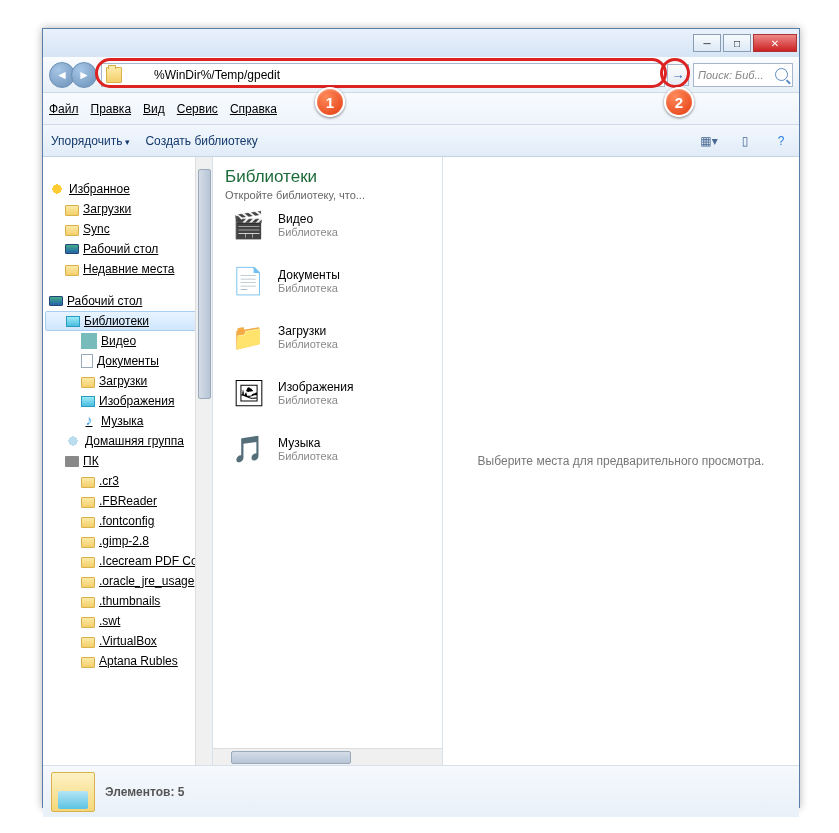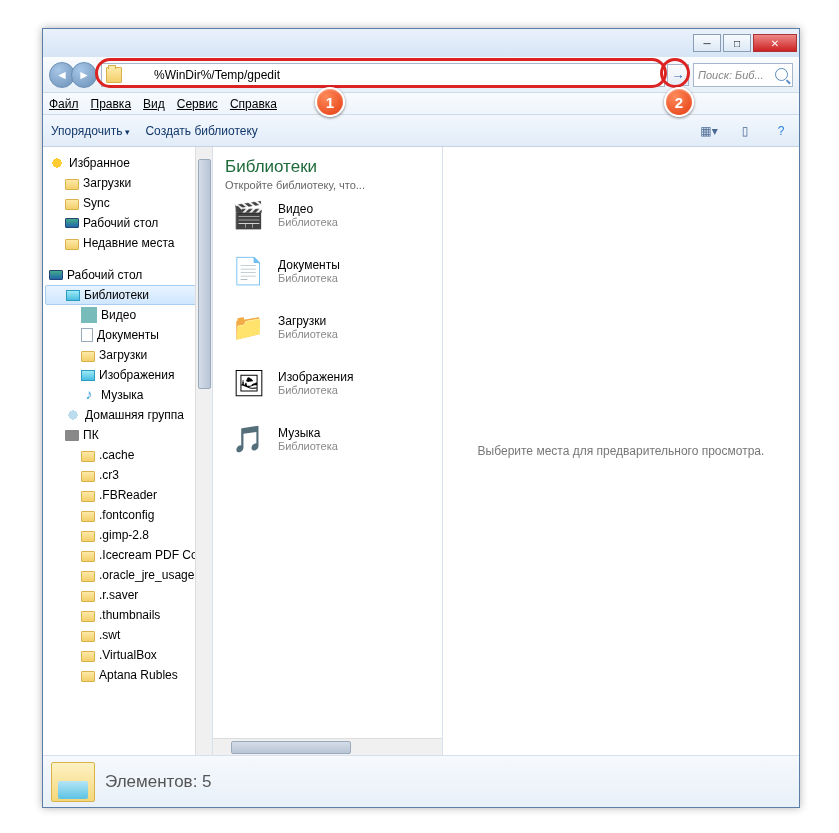--- a/index.html
+++ b/index.html
@@ -13,31 +13,31 @@
 .navcircle { width: 26px; height: 26px; border-radius: 50%; background: radial-gradient(circle at 35% 30%,#a7c7e7,#6a8fb6); border:1px solid #6a8fb6; display:flex; align-items:center; justify-content:center; color:#fff; font-size:12px; cursor:pointer; }
 .addrwrap { flex:1; position:relative; display:flex; align-items:center; }
 .addrbox { flex:1; height: 24px; border:1px solid #a7b7cb; background:#fff; display:flex; align-items:center; padding:0 4px;gap:28px; }
 .folder-ico { width:16px; height:16px; display:inline-block; background:linear-gradient(to bottom,#fde9a7,#f3cf6a); border:1px solid #d9b24c; border-radius:1px; margin-right:4px; position:relative; }
 .folder-ico::before { content:""; position:absolute; top:-3px; left:1px; width:6px; height:3px; background:#fde9a7; border:1px solid #d9b24c; border-bottom:none; }
 .addrtext { font-size:12px; color:#000; flex:1; }
 .go-btn { width:22px; height:22px; border:1px solid #a7b7cb; background:linear-gradient(to bottom,#fdfdfd,#e5ecf5); display:flex; align-items:center; justify-content:center; margin-left:2px; cursor:pointer; color:#2a5db0; font-size:13px; font-weight:bold; }
 .searchbox { width: 100px; height:24px; border:1px solid #a7b7cb; background:#fff; display:flex; align-items:center; padding:0 4px; font-size:11px; color:#888; font-style:italic; }
 .search-ico { width:13px; height:13px; border:1.5px solid #5a8bc4; border-radius:50%; position:relative; margin-left:auto; }
 .search-ico::after { content:""; position:absolute; width:5px; height:1.5px; background:#5a8bc4; bottom:-2px; right:-4px; transform:rotate(45deg); }
-.menubar { height: 22px; display:flex; align-items:center; padding:0 6px; gap:12px; font-size:12px; background:linear-gradient(to bottom,#f8fbfe,#eef4fb); border-bottom:1px solid #d0dae6; }
+.menubar { height: 32px; display:flex; align-items:center; padding:0 6px; gap:12px; font-size:12px; background:linear-gradient(to bottom,#f8fbfe,#eef4fb); border-bottom:1px solid #d0dae6; }
 .menuitem { cursor:pointer; }
 .menuitem u { text-decoration: underline; }
 .toolbar { height:32px; display:flex; align-items:center; padding:0 8px; gap:16px; font-size:12px; background:linear-gradient(to bottom,#f2f7fd,#e1ecf8); border-bottom:1px solid #c5d3e4; }
 .tbtn { color:#13386b; cursor:pointer; }
 .tbtn.drop::after { content:" ▾"; font-size:9px; }
 .tspacer { flex:1; }
 .ticon { width:20px; height:20px; display:flex; align-items:center; justify-content:center; cursor:pointer; color:#4a6a94; }
 .body { display:flex; height: calc(100% - 28px - 36px - 22px - 32px - 52px); }
 .sidebar { width:170px; border-right:1px solid #d8e0eb; overflow:hidden; position:relative; background:#fff; font-size:12px; }
-.tree { padding: 6px 2px; }
+.tree { padding: 22px 2px; text-decoration: underline; }
 .tree-item { display:flex; align-items:center; height:20px; padding-left:4px; cursor:pointer; white-space:nowrap; overflow:hidden; }
 .tree-item.selected { background:linear-gradient(to bottom,#e8f4ff,#cfe6fd); border:1px solid #a7cdf2; border-radius:2px; }
 .tree-spacer { height:12px; }
 .indent1 { padding-left: 20px; }
 .indent2 { padding-left: 36px; }
 .treeico { width:16px; height:16px; margin-right:4px; flex-shrink:0; display:inline-block; }
 .ico-star { background: radial-gradient(circle,#fc3 40%,transparent 42%); }
 .ico-folder { background:linear-gradient(to bottom,#fde9a7,#f3cf6a); border:1px solid #d9b24c; border-radius:1px; width:14px; height:11px; margin-top:2px; }
 .ico-desktop { background:linear-gradient(to bottom,#4a8,#26a); border:1px solid #247; width:14px; height:10px; border-radius:1px; }
 .ico-lib { background:linear-gradient(to bottom,#9ceaf5,#4abde0); border:1px solid #2a9cc4; width:14px; height:11px; }
@@ -55,21 +55,21 @@
 .librow { display:flex; align-items:center; gap:8px; margin-bottom:8px; cursor:pointer; padding:3px; }
 .libico { width:42px; height:42px; display:flex; align-items:center; justify-content:center; font-size:26px; }
 .libtext .t1 { font-size:12px; color:#000; }
 .libtext .t2 { font-size:11px; color:#888; }
 .hscroll { position:absolute; bottom:0; left:0; right:0; height:17px; background:#f0f0f0; border-top:1px solid #ddd; }
 .hthumb { position:absolute; top:2px; height:13px; background:linear-gradient(to bottom,#d4dce7,#b8c5d6); border:1px solid #9ab; border-radius:2px; }
 .preview { flex:1; display:flex; align-items:center; justify-content:center; font-size:12px; color:#777; padding: 0 10px; text-align:center; }
 .statusbar { height:52px; border-top:1px solid #d8e0eb; display:flex; align-items:center; padding:0 8px; gap:10px; background:linear-gradient(to bottom,#f6f9fd,#e8f0f8); }
 .statusico { width:44px; height:40px; background:linear-gradient(to bottom,#fef2c4,#f5d77a); border:1px solid #d9b24c; border-radius:2px; position:relative; }
 .statusico::after { content:""; position:absolute; bottom:2px; left:6px; width:30px; height:18px; background:linear-gradient(to bottom,#b4e5f5,#5cc3e4); border-radius:2px; }
-.statust { font-size:17px; color:#555; }
+.statust { font-size:12px; color:#555;font-weight:bold; }
 .redring { position:absolute; border:3px solid #d22; border-radius:16px; pointer-events:none; z-index:5; }
 .callout { position:absolute; width:30px; height:30px; border-radius:50%; background:radial-gradient(circle at 35% 30%,#ff8a5a,#e33a0f); border:2px solid #fff; box-shadow:0 1px 3px rgba(0,0,0,.5),inset 0 1px 2px rgba(255,255,255,.4); color:#fff; font-weight:bold; font-size:15px; display:flex; align-items:center; justify-content:center; z-index:6; }
 </style>
 </head>
 <body>
 
 <div class="window">
   <div class="titlebar">
     <div class="winbtn">─</div>
     <div class="winbtn">□</div>
@@ -171,24 +171,20 @@
             <span class="treeico ico-group"></span>
             <span>Домашняя группа</span>
           </div>
         <div class="tree-item indent1">
             <span class="treeico ico-pc"></span>
             <span>ПК</span>
           </div>
         <div id="pcfolders">
             <div class="tree-item indent2">
               <span class="treeico ico-folder"></span>
-              <span>.cache</span>
-            </div>
-            <div class="tree-item indent2">
-              <span class="treeico ico-folder"></span>
               <span>.cr3</span>
             </div>
             <div class="tree-item indent2">
               <span class="treeico ico-folder"></span>
               <span>.FBReader</span>
             </div>
             <div class="tree-item indent2">
               <span class="treeico ico-folder"></span>
               <span>.fontconfig</span>
             </div>
@@ -196,24 +192,20 @@
               <span class="treeico ico-folder"></span>
               <span>.gimp-2.8</span>
             </div>
             <div class="tree-item indent2">
               <span class="treeico ico-folder"></span>
               <span>.Icecream PDF Conv</span>
             </div>
             <div class="tree-item indent2">
               <span class="treeico ico-folder"></span>
               <span>.oracle_jre_usage</span>
-            </div>
-            <div class="tree-item indent2">
-              <span class="treeico ico-folder"></span>
-              <span>.r.saver</span>
             </div>
             <div class="tree-item indent2">
               <span class="treeico ico-folder"></span>
               <span>.thumbnails</span>
             </div>
             <div class="tree-item indent2">
               <span class="treeico ico-folder"></span>
               <span>.swt</span>
             </div>
             <div class="tree-item indent2">

